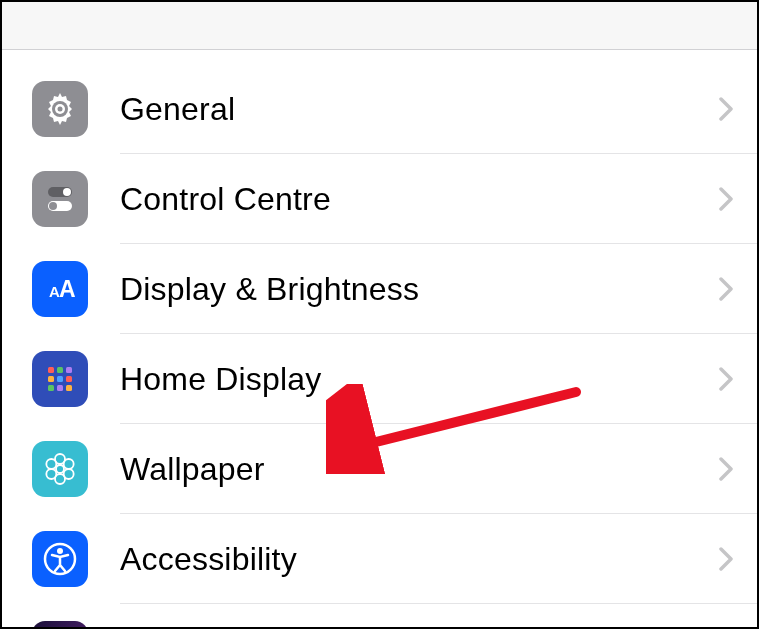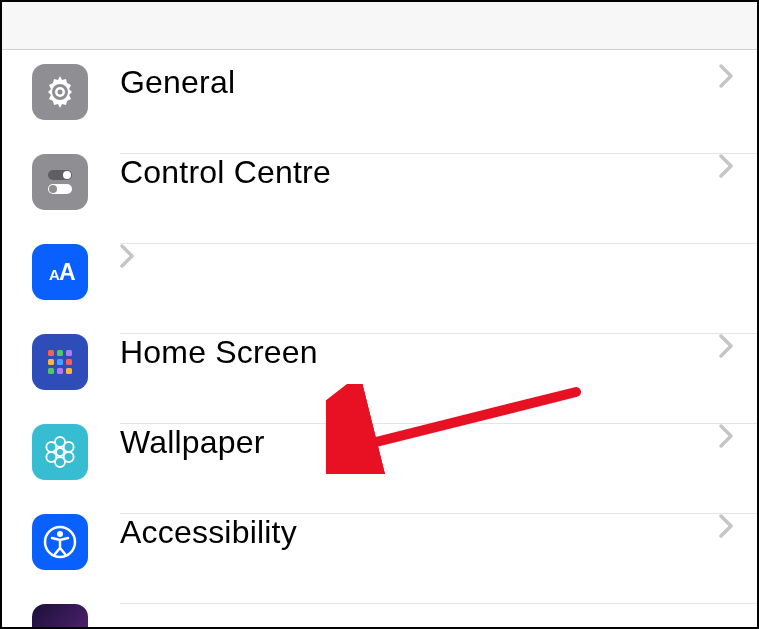--- a/index.html
+++ b/index.html
@@ -20,20 +20,21 @@
       height: 48px;
       background: #f7f7f7;
       border-bottom: 1px solid #d1d1d4;
     }
     .settings-list {
       background: #ffffff;
       padding-top: 14px;
     }
     .settings-row {
       display: flex;
+      align-items: center;
       min-height: 90px;
       padding-left: 30px;
       padding-right: 24px;
       cursor: pointer;
       position: relative;
     }
     .settings-row::after {
       content: "";
       position: absolute;
       left: 118px;
@@ -129,20 +130,21 @@
     </span>
   </div>
 
   <div class="settings-row">
     <div class="icon-box ic-display">
       <svg width="40" height="40" viewBox="0 0 40 40">
         <text x="9" y="28" font-family="Helvetica" font-size="15" font-weight="600" fill="#ffffff">A</text>
         <text x="19" y="28" font-family="Helvetica" font-size="23" font-weight="600" fill="#ffffff">A</text>
       </svg>
     </div>
+    <span class="row-label">Display &amp; Brightness</span>
     <span class="chevron">
       <svg width="14" height="24" viewBox="0 0 14 24">
           <path d="M2 2l10 10L2 22" stroke="#c5c5c7" stroke-width="3.5" fill="none" stroke-linecap="round" stroke-linejoin="round"></path>
         </svg>
     </span>
   </div>
 
   <div class="settings-row">
     <div class="icon-box ic-home">
       <svg width="40" height="40" viewBox="0 0 40 40">
@@ -150,21 +152,21 @@
         <rect x="17" y="8" width="6" height="6" rx="1.5" fill="#5ac464"></rect>
         <rect x="26" y="8" width="6" height="6" rx="1.5" fill="#ae7cf0"></rect>
         <rect x="8" y="17" width="6" height="6" rx="1.5" fill="#ffb340"></rect>
         <rect x="17" y="17" width="6" height="6" rx="1.5" fill="#4ea0ff"></rect>
         <rect x="26" y="17" width="6" height="6" rx="1.5" fill="#ff5e57"></rect>
         <rect x="8" y="26" width="6" height="6" rx="1.5" fill="#5ac464"></rect>
         <rect x="17" y="26" width="6" height="6" rx="1.5" fill="#ae7cf0"></rect>
         <rect x="26" y="26" width="6" height="6" rx="1.5" fill="#ffb340"></rect>
       </svg>
     </div>
-    <span class="row-label">Home Screen</span>
+    <span class="row-label">Home Display</span>
     <span class="chevron">
       <svg width="14" height="24" viewBox="0 0 14 24">
           <path d="M2 2l10 10L2 22" stroke="#c5c5c7" stroke-width="3.5" fill="none" stroke-linecap="round" stroke-linejoin="round"></path>
         </svg>
     </span>
   </div>
 
   <div class="settings-row">
     <div class="icon-box ic-wallpaper">
       <svg width="40" height="40" viewBox="0 0 40 40">

